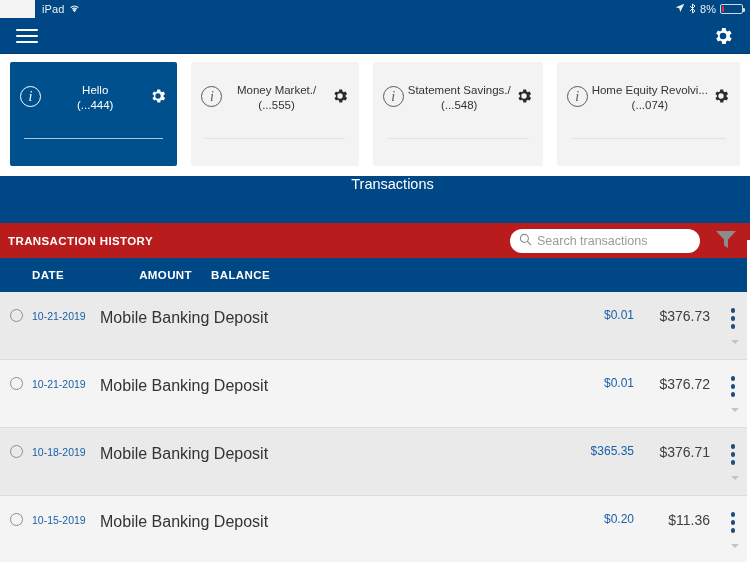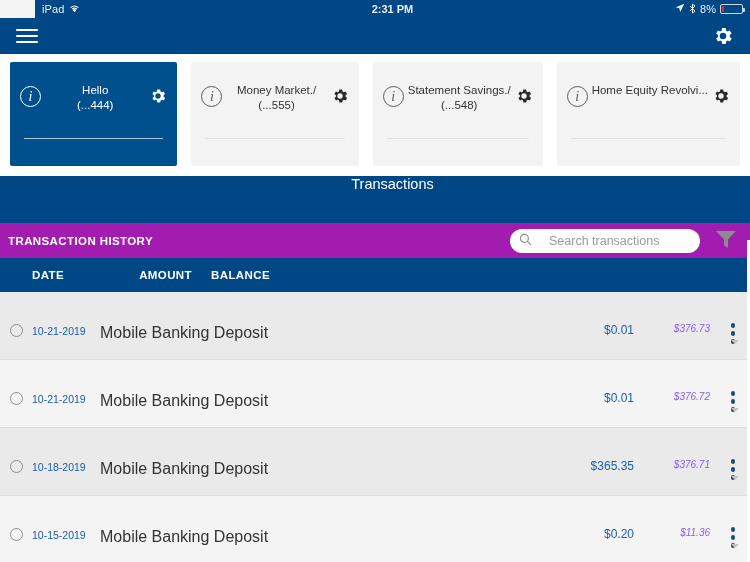--- a/index.html
+++ b/index.html
@@ -88,30 +88,30 @@
   
   .txbar {
     height: 47px; background: #004785; color: #ffffff;
     display: flex; justify-content: center;
     font-size: 14.5px;
     padding-left: 35px;
   }
 
   
   .thbar {
-    height: 35px; background: #a21caf;
+    height: 35px; background: #b91c1c;
     display: flex; align-items: center; padding: 0 0 0 8px;
   }
   .thbar-label {
     color: #ffffff; font-size: 11.5px; font-weight: bold; letter-spacing: 0.4px;
   }
   .search-wrap {
     margin-left: auto; margin-right: 8px;
     width: 190px; height: 24px; background: #ffffff; border-radius: 12px;
-    display: flex; align-items: center; padding: 0 9px; gap: 17px;
+    display: flex; align-items: center; padding: 0 9px; gap: 5px;
   }
   .search-input {
     border: none; outline: none; flex: 1; font-size: 12.5px;
     color: #333333; font-family: "Liberation Sans", sans-serif; background: transparent;
   }
   .search-input::placeholder { color: #9a9a9a; }
   .filter-btn {
     width: 36px; height: 35px; display: flex;
     align-items: center; justify-content: center; margin-right: 6px;
   }
@@ -125,34 +125,34 @@
   .col-check { width: 32px; flex-shrink: 0; }
   .col-date  { width: 68px; flex-shrink: 0; }
   .col-desc  { flex: 1; }
   .col-amt   { width: 92px; text-align: right; flex-shrink: 0; }
   .col-bal   { width: 78px; text-align: right; flex-shrink: 0; }
   .col-menu  { width: 34px; flex-shrink: 0; }
 
   .tbody { background: #f4f4f4; }
   .row {
     height: 68px; display: flex; align-items: flex-start;
-    padding-top: 31px; border-bottom: 1px solid #dddddd; position: relative;
+    padding-top: 16px; border-bottom: 1px solid #dddddd; position: relative;
   }
   .row.odd  { background: #eaeaea; }
   .row.even { background: #f4f4f4; }
   .check-circle {
     width: 13px; height: 13px; border-radius: 50%;
     border: 1.3px solid #8e8e8e; margin: 1px auto 0 auto;
   }
   .cell-date {
     font-size: 10.5px; color: #1a5fa8; padding-top: 2px;
   }
   .cell-desc { font-size: 16px; color: #333333; padding-top: 1px; }
   .cell-amt  { font-size: 12px; color: #1a5fa8; padding-right: 4px; }
-  .cell-bal  { font-size: 10px; color: #8b5cf6; padding-right: 6px; font-style: italic; }
+  .cell-bal  { font-size: 14px; color: #404040; padding-right: 6px; }
   .menu-dots {
     display: flex; flex-direction: column; align-items: center; gap: 3.5px;
     margin-top: 0px;
   }
   .menu-dots i {
     display: block; width: 4.5px; height: 4.5px; border-radius: 50%; background: #1f4e79;
   }
   .row-chevron {
     position: absolute; right: 11px; top: 48px;
     width: 0; height: 0;
@@ -174,21 +174,20 @@
     <div class="sb-left">
       <span class="sb-carrier">iPad</span>
       <span>
         <svg width="11" height="9" viewBox="0 0 11 9">
           <path d="M5.5 8.2 L3.6 5.9 a3 3 0 0 1 3.8 0 Z" fill="#e8eef4"></path>
           <path d="M1.6 3.6 a6 6 0 0 1 7.8 0" stroke="#e8eef4" stroke-width="1.2" fill="none"></path>
           <path d="M3 5.1 a4 4 0 0 1 5 0" stroke="#e8eef4" stroke-width="1.1" fill="none"></path>
         </svg>
       </span>
     </div>
-    <div class="sb-center">2:31 PM</div>
     <div class="sb-right">
       <span>
         <svg width="10" height="10" viewBox="0 0 10 10">
           <path d="M9.3 0.7 L0.7 4.3 L4.2 5.3 L5.3 9 Z" fill="#e8eef4"></path>
         </svg>
       </span>
       <span>
         <svg width="7" height="11" viewBox="0 0 7 11">
           <path d="M1 3 L6 8 L3.5 10 L3.5 1 L6 3 L1 8" stroke="#e8eef4" stroke-width="1" fill="none"></path>
         </svg>
@@ -233,21 +232,21 @@
       <div class="card">
         <div class="info-icon">i</div>
         <div class="card-title"><span>Statement Savings./</span><span class="acct">(...548)</span></div>
         <div class="gear-card"><svg width="18" height="18" viewBox="0 0 24 24">
             <path fill="#2b2b2b" d="M19.4 13a7.8 7.8 0 0 0 0-2l2-1.6-2-3.4-2.4 1a7.6 7.6 0 0 0-1.7-1l-.4-2.6H11l-.4 2.6a7.6 7.6 0 0 0-1.7 1l-2.4-1-2 3.4L6.6 11a7.8 7.8 0 0 0 0 2l-2 1.6 2 3.4 2.4-1a7.6 7.6 0 0 0 1.7 1l.4 2.6h3.9l.4-2.6a7.6 7.6 0 0 0 1.7-1l2.4 1 2-3.4Zm-7.4 2.6A3.6 3.6 0 1 1 15.6 12 3.6 3.6 0 0 1 12 15.6Z"></path>
           </svg></div>
         <div class="card-divider"></div>
       </div>
       <div class="card">
         <div class="info-icon">i</div>
-        <div class="card-title"><span>Home Equity Revolvi...</span></div>
+        <div class="card-title"><span>Home Equity Revolvi...</span><span class="acct">(...074)</span></div>
         <div class="gear-card"><svg width="18" height="18" viewBox="0 0 24 24">
             <path fill="#2b2b2b" d="M19.4 13a7.8 7.8 0 0 0 0-2l2-1.6-2-3.4-2.4 1a7.6 7.6 0 0 0-1.7-1l-.4-2.6H11l-.4 2.6a7.6 7.6 0 0 0-1.7 1l-2.4-1-2 3.4L6.6 11a7.8 7.8 0 0 0 0 2l-2 1.6 2 3.4 2.4-1a7.6 7.6 0 0 0 1.7 1l.4 2.6h3.9l.4-2.6a7.6 7.6 0 0 0 1.7-1l2.4 1 2-3.4Zm-7.4 2.6A3.6 3.6 0 1 1 15.6 12 3.6 3.6 0 0 1 12 15.6Z"></path>
           </svg></div>
         <div class="card-divider"></div>
       </div>
     </div>
 
   <div class="txbar">
     <span>Transactions</span>
   </div>

